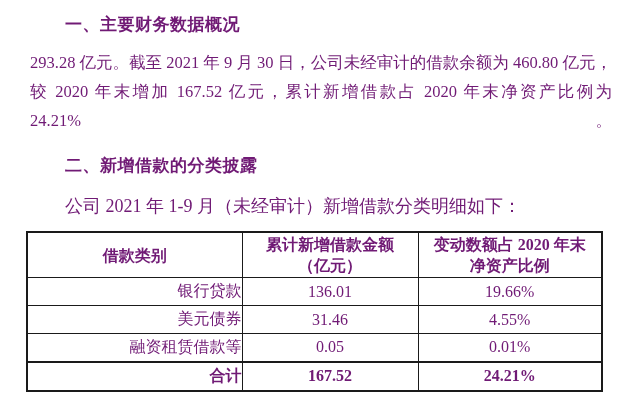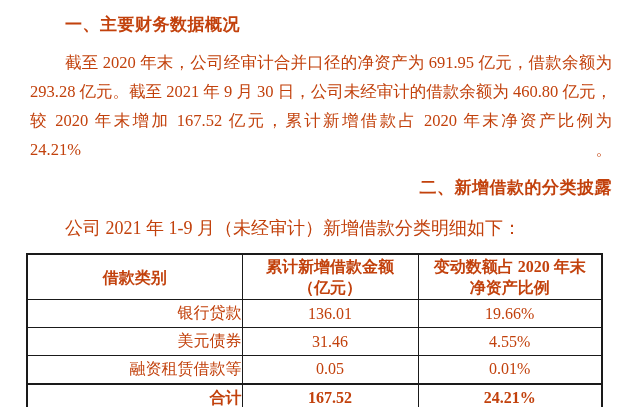--- a/index.html
+++ b/index.html
@@ -5,35 +5,35 @@
   html, body {
     margin: 0;
     padding: 0;
     background: #ffffff;
   }
   .page {
     position: relative;
     width: 630px;
     height: 407px;
     background: #ffffff;
-    color: #c2410c;
+    color: #701a75;
     font-family: "Liberation Serif", "DejaVu Serif", serif;
     overflow: hidden;
     box-sizing: border-box;
     padding: 0 18px 0 30px;
   }
   .heading {
     margin: 0 0 0 35px;
     font-size: 17px;
     font-weight: bold;
     line-height: 24px;
     letter-spacing: 0.5px;
   }
   .heading.first { margin-top: 13px; }
-  .heading.second { margin-top: 12px; text-align: right; }
+  .heading.second { margin-top: 19px; }
   .para {
     margin-top: 11px;
     font-size: 16.5px;
     line-height: 29px;
   }
   .para .line {
     text-align: justify;
     text-align-last: justify;
   }
   .para .line.indent {
@@ -85,21 +85,20 @@
   }
 </style>
 </head>
 <body>
 
 <div class="page">
 
   <div class="heading first">一、主要财务数据概况</div>
 
   <div class="para">
-    <div class="line indent">截至 2020 年末，公司经审计合并口径的净资产为 691.95 亿元，借款余额为</div>
     <div class="line">293.28 亿元。截至 2021 年 9 月 30 日，公司未经审计的借款余额为 460.80 亿元，</div>
     <div class="line">较 2020 年末增加 167.52 亿元，累计新增借款占 2020 年末净资产比例为 24.21%。</div>
   </div>
 
   <div class="heading second">二、新增借款的分类披露</div>
 
   <div class="intro">公司 2021 年 1-9 月（未经审计）新增借款分类明细如下：</div>
 
   <table class="borrowings">
     <colgroup>

